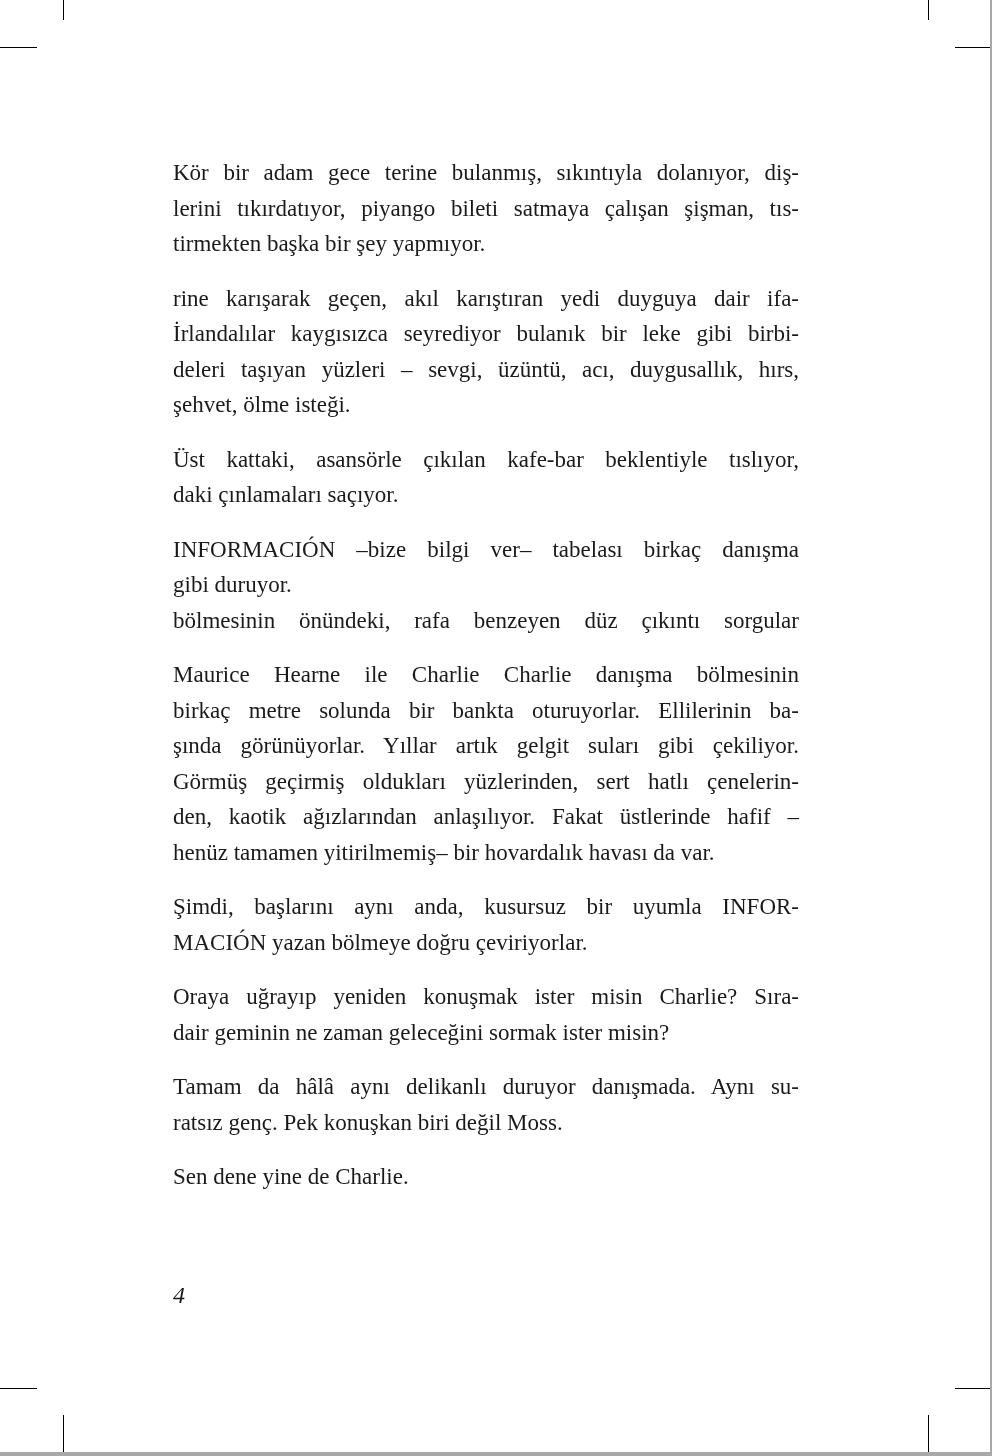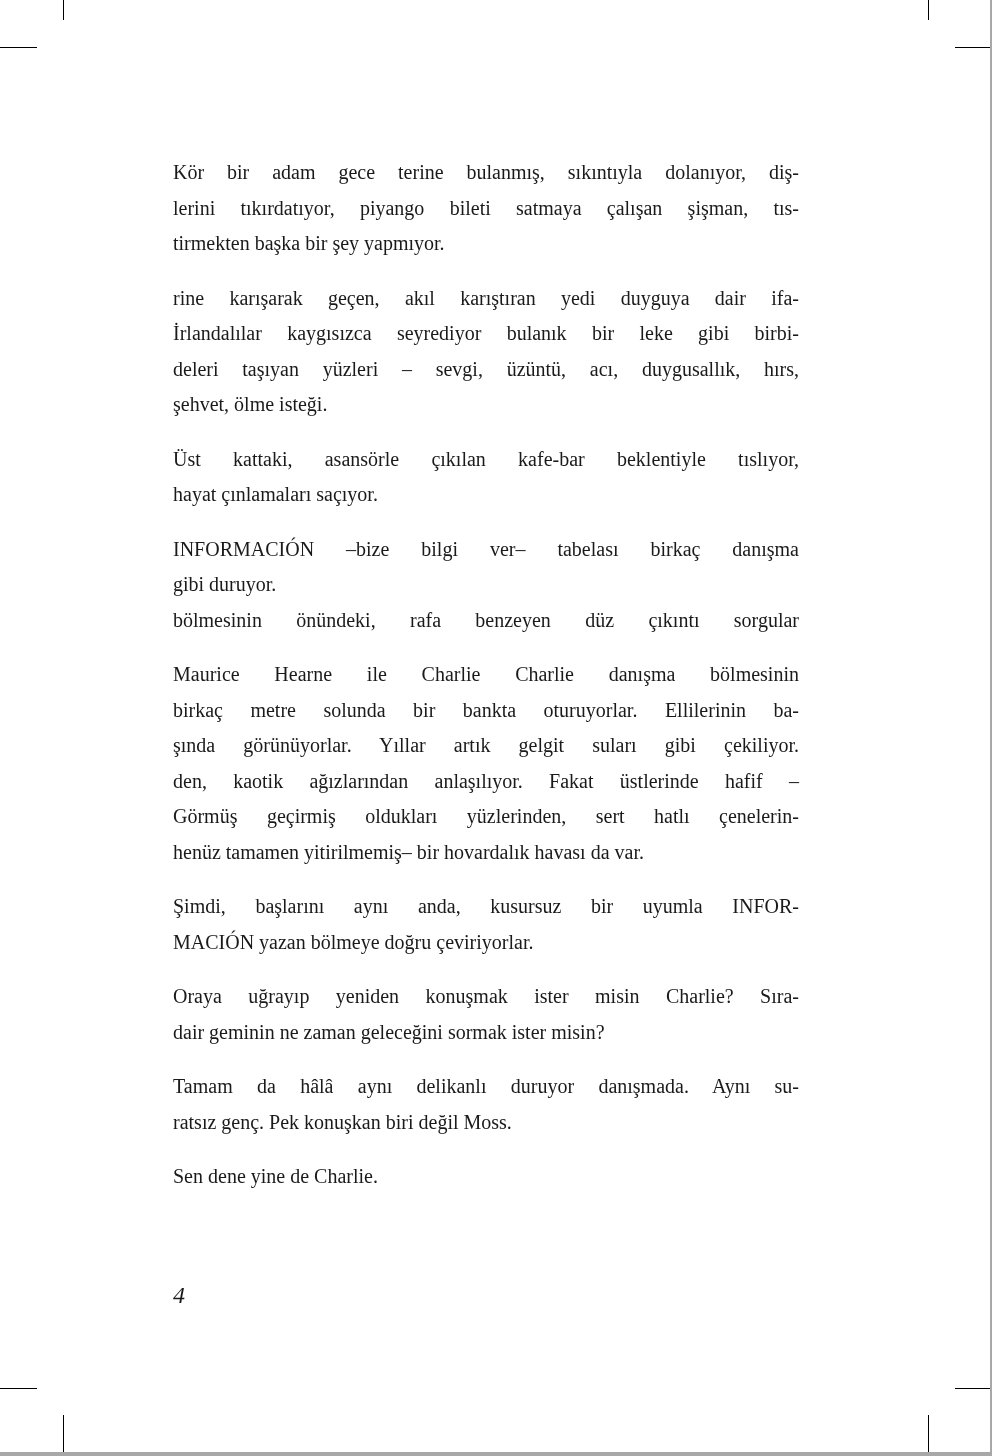--- a/index.html
+++ b/index.html
@@ -12,21 +12,21 @@
       background: #ffffff;
     }
     .edge-right { position: absolute; left: 990px; top: 0; width: 2px; height: 1456px; background: #a8a8a8; }
     .edge-bottom { position: absolute; left: 0; top: 1452px; width: 992px; height: 4px; background: #a8a8a8; }
     .crop { position: absolute; background: #000; }
     .crop.v { width: 1px; }
     .crop.h { height: 1px; }
     .text-block {
       position: absolute; left: 173px; top: 155px; width: 626px;
       font-family: "Liberation Serif", "DejaVu Serif", serif;
-      font-size: 20px; line-height: 35.5px; color: #1a1a1a;
+      font-size: 23px; line-height: 35.5px; color: #1a1a1a;
       text-align: justify;
     }
     .text-block p { margin: 0 0 19px 0; }
     .text-block .line { display: block; text-align: justify; text-align-last: justify; white-space: nowrap; }
     .text-block .line.last { text-align-last: left; }
     .page-number {
       position: absolute; left: 173px; top: 1282px;
       font-family: "Liberation Serif", "DejaVu Serif", serif;
       font-style: italic; font-size: 24px; color: #1a1a1a;
     }
@@ -52,33 +52,33 @@
         <span class="line last">tirmekten başka bir şey yapmıyor.</span>
       </p>
       <p>
         <span class="line">rine karışarak geçen, akıl karıştıran yedi duyguya dair ifa-</span>
         <span class="line">İrlandalılar kaygısızca seyrediyor bulanık bir leke gibi birbi-</span>
         <span class="line">deleri taşıyan yüzleri – sevgi, üzüntü, acı, duygusallık, hırs,</span>
         <span class="line last">şehvet, ölme isteği.</span>
       </p>
       <p>
         <span class="line">Üst kattaki, asansörle çıkılan kafe-bar beklentiyle tıslıyor,</span>
-        <span class="line last">hayat çınlamaları saçıyor.</span>
+        <span class="line last">daki çınlamaları saçıyor.</span>
       </p>
       <p>
         <span class="line">INFORMACIÓN –bize bilgi ver– tabelası birkaç danışma</span>
         <span class="line last">gibi duruyor.</span>
         <span class="line">bölmesinin önündeki, rafa benzeyen düz çıkıntı sorgular</span>
       </p>
       <p>
         <span class="line">Maurice Hearne ile Charlie Charlie danışma bölmesinin</span>
         <span class="line">birkaç metre solunda bir bankta oturuyorlar. Ellilerinin ba-</span>
         <span class="line">şında görünüyorlar. Yıllar artık gelgit suları gibi çekiliyor.</span>
+        <span class="line">Görmüş geçirmiş oldukları yüzlerinden, sert hatlı çenelerin-</span>
         <span class="line">den, kaotik ağızlarından anlaşılıyor. Fakat üstlerinde hafif –</span>
-        <span class="line">Görmüş geçirmiş oldukları yüzlerinden, sert hatlı çenelerin-</span>
         <span class="line last">henüz tamamen yitirilmemiş– bir hovardalık havası da var.</span>
       </p>
       <p>
         <span class="line">Şimdi, başlarını aynı anda, kusursuz bir uyumla INFOR-</span>
         <span class="line last">MACIÓN yazan bölmeye doğru çeviriyorlar.</span>
       </p>
       <p>
         <span class="line">Oraya uğrayıp yeniden konuşmak ister misin Charlie? Sıra-</span>
         <span class="line last">dair geminin ne zaman geleceğini sormak ister misin?</span>
       </p>

